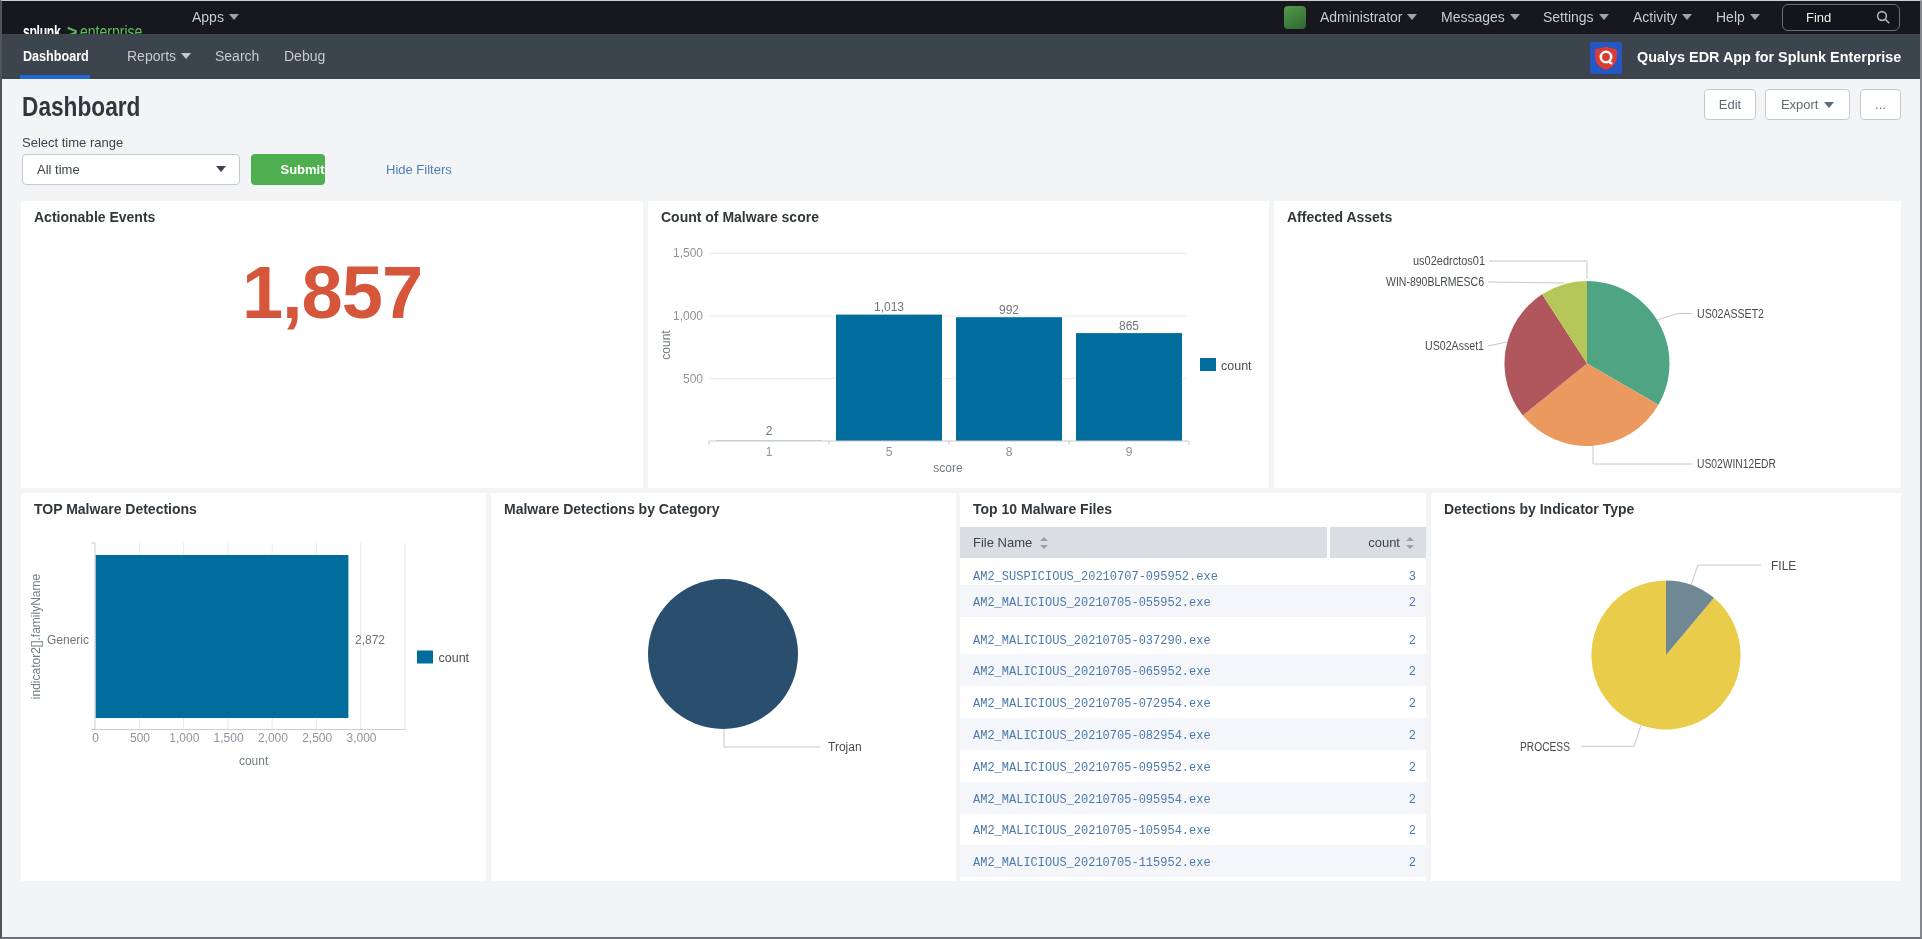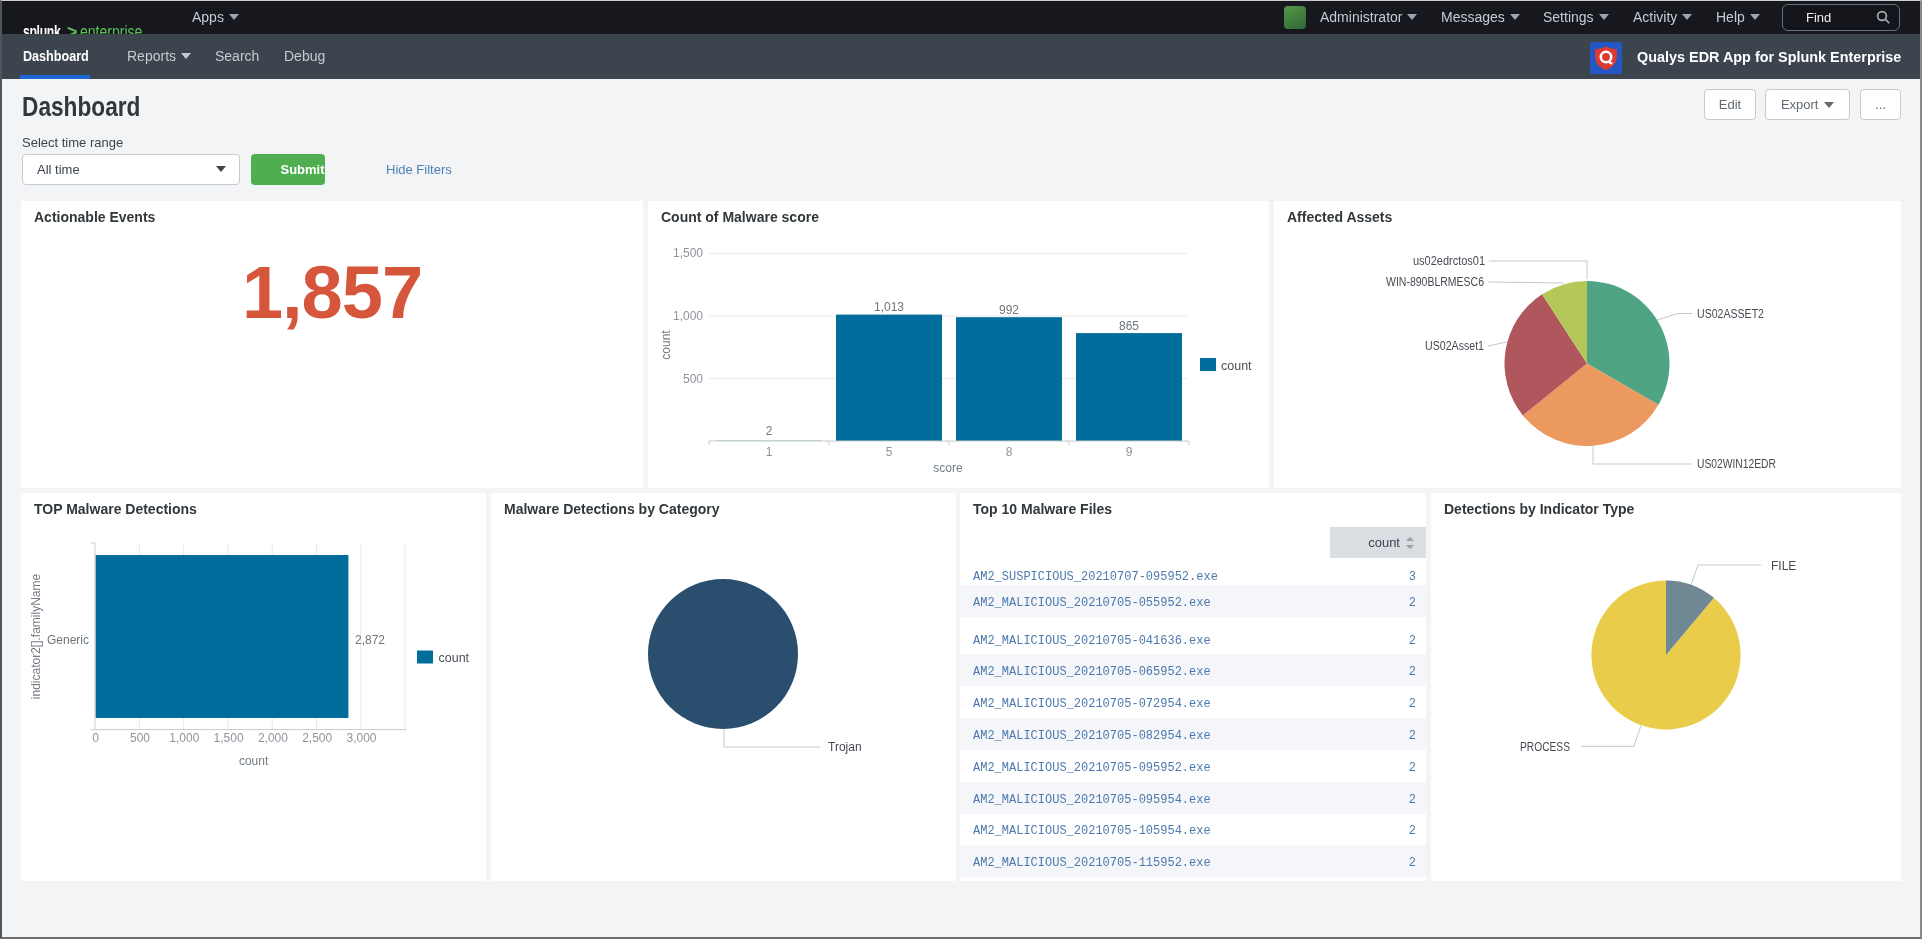--- a/index.html
+++ b/index.html
@@ -190,38 +190,45 @@
   <div class="ptitle">Malware Detections by Category</div>
   <svg width="465" height="388" style="position:absolute;left:0;top:0;">
     <circle cx="232" cy="161" r="75" fill="#294e6e"></circle>
     <polyline points="233,236 233,254 329,254" fill="none" stroke="#c5c8cb" stroke-width="1"></polyline>
     <text x="337" y="258" font-size="12" fill="#464b52">Trojan</text>
   </svg>
 </div>
 
 <div class="panel" style="left:960px; top:493px; width:466px; height:388px;">
   <div class="ptitle">Top 10 Malware Files</div>
+  <div class="th" style="left:0; top:34px; width:366.7px; height:30.5px;">
+    <span style="position:absolute;left:13px;top:8px;">File Name</span>
+    <svg style="position:absolute;left:80px;top:10px;" width="8" height="12" viewBox="0 0 8 12">
+        <polygon points="4,0 8,4 0,4" fill="#9aa0a7"></polygon>
+        <polygon points="4,12 8,8 0,8" fill="#9aa0a7"></polygon>
+      </svg>
+  </div>
   <div class="th" style="left:369.6px; top:34px; width:96.4px; height:30.5px;">
     <span style="position:absolute;right:26px;top:8px;">count</span>
     <svg style="position:absolute;right:12px;top:10px;" width="8" height="12" viewBox="0 0 8 12">
         <polygon points="4,0 8,4 0,4" fill="#9aa0a7"></polygon>
         <polygon points="4,12 8,8 0,8" fill="#9aa0a7"></polygon>
       </svg>
   </div>
   <div id="tbody">
       <div class="trow" style="top:66px;">
         <span class="fn">AM2_SUSPICIOUS_20210707-095952.exe</span>
         <span class="ct">3</span>
       </div>
       <div class="trow stripe" style="top:92px;">
         <span class="fn">AM2_MALICIOUS_20210705-055952.exe</span>
         <span class="ct">2</span>
       </div>
       <div class="trow" style="top:129.6px;">
-        <span class="fn">AM2_MALICIOUS_20210705-041636.exe</span>
+        <span class="fn">AM2_MALICIOUS_20210705-037290.exe</span>
         <span class="ct">2</span>
       </div>
       <div class="trow stripe" style="top:161.4px;">
         <span class="fn">AM2_MALICIOUS_20210705-065952.exe</span>
         <span class="ct">2</span>
       </div>
       <div class="trow" style="top:193.2px;">
         <span class="fn">AM2_MALICIOUS_20210705-072954.exe</span>
         <span class="ct">2</span>
       </div>

